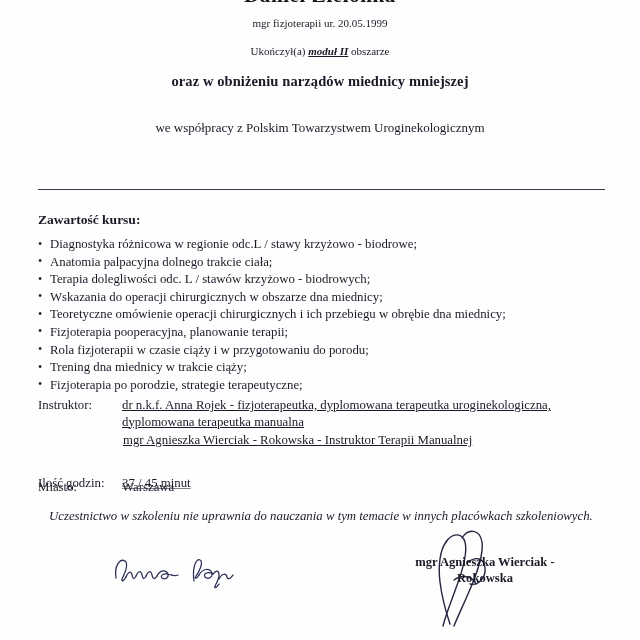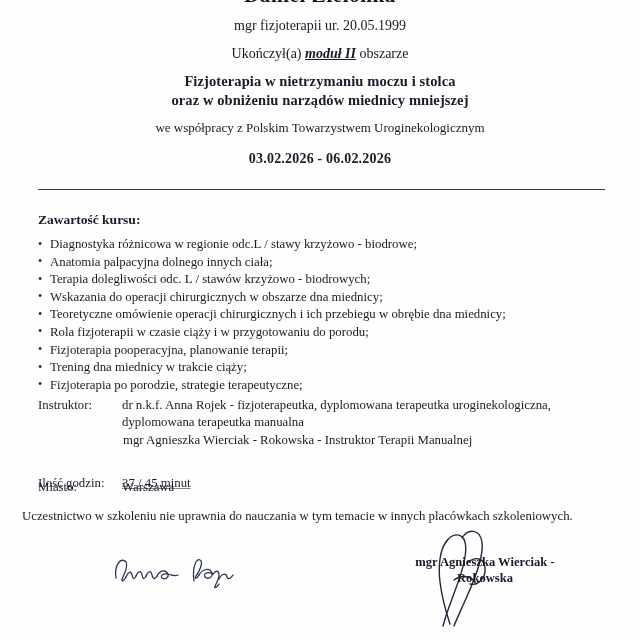--- a/index.html
+++ b/index.html
@@ -31,21 +31,21 @@
     text-align: center;
     font-size: 21px;
     font-weight: bold;
     letter-spacing: 0.6px;
     color: #16161f;
     line-height: 24px;
   }
 
   .center-line {
     text-align: center;
-    font-size: 14px;
+    font-size: 11px;
     line-height: 1.25;
   }
 
   .pos { position: absolute; left: 0; width: 640px; }
 
   .subtitle-meta { top: 17px; }
   .module-line   { top: 45px; }
   .module-em {
     font-weight: bold;
     font-style: italic;
@@ -117,34 +117,35 @@
     display: inline-block;
     width: 84px;
     font-weight: normal;
     vertical-align: top;
   }
   .field .value {
     display: inline-block;
     vertical-align: top;
   }
   .field-instruktor { top: 397px; }
-  .field-instruktor .value { width: 470px; }
+  .field-instruktor .value { width: 470px; text-decoration: underline; }
   .instructor-second { padding-left: 1px; padding-top: 2px; }
 
   .field-miasto   { top: 459px; margin-top: 20px; }
   .field-godzin   { top: 475px; }
   .field-godzin .value { text-decoration: underline; text-decoration-color: rgba(26,26,40,.55); }
 
   .disclaimer {
     position: absolute;
     top: 508px;
-    left: 22px;
+    left: 49px;
     width: 585px;
     font-size: 12.8px;
     line-height: 16px;
+    font-style: italic;
   }
 
   
   .sig-block { position: absolute; text-align: center; }
   .sig-left  { top: 548px; left: 60px;  width: 230px; }
   .sig-right { top: 528px; left: 360px; width: 250px; }
 
   .sig-ink { position: relative; height: 46px; }
   .sig-ink svg { position: absolute; left: 50%; transform: translateX(-50%); }
 
@@ -167,39 +168,37 @@
     <div class="recipient-name">Daniel Zielonka</div>
   </div>
 
   <div class="pos center-line subtitle-meta">mgr fizjoterapii  ur. 20.05.1999</div>
 
   <div class="pos center-line module-line">
     <span>Ukończył(a) </span><span class="module-em">moduł II</span><span> obszarze</span>
   </div>
 
   <div class="pos center-line course-title">
-    <div>Fizjoterapia w nietrzymaniu moczu i stolca</div>
     <div>oraz w obniżeniu narządów miednicy mniejszej</div>
   </div>
 
   <div class="pos center-line partner-line">we współpracy z Polskim Towarzystwem Uroginekologicznym</div>
-  <div class="pos center-line date-line">03.02.2026 - 06.02.2026</div>
 
   <div class="divider"></div>
 
   <div class="section-heading">Zawartość kursu:</div>
 
   <ul class="bullets" id="course-items">
       <li>Diagnostyka różnicowa w regionie odc.L / stawy krzyżowo - biodrowe;</li>
-      <li>Anatomia palpacyjna dolnego innych ciała;</li>
+      <li>Anatomia palpacyjna dolnego trakcie ciała;</li>
       <li>Terapia dolegliwości odc. L / stawów krzyżowo - biodrowych;</li>
       <li>Wskazania do operacji chirurgicznych w obszarze dna miednicy;</li>
       <li>Teoretyczne omówienie operacji chirurgicznych i ich przebiegu w obrębie dna miednicy;</li>
+      <li>Fizjoterapia pooperacyjna, planowanie terapii;</li>
       <li>Rola fizjoterapii w czasie ciąży i w przygotowaniu do porodu;</li>
-      <li>Fizjoterapia pooperacyjna, planowanie terapii;</li>
       <li>Trening dna miednicy w trakcie ciąży;</li>
       <li>Fizjoterapia po porodzie, strategie terapeutyczne;</li>
     </ul>
 
   <div class="field field-instruktor">
     <span class="label">Instruktor:</span><span class="value">
       <span>dr n.k.f. Anna Rojek - fizjoterapeutka, dyplomowana terapeutka uroginekologiczna,</span><br>
       <span>dyplomowana terapeutka manualna</span>
       <div class="instructor-second">mgr Agnieszka Wierciak - Rokowska - Instruktor Terapii Manualnej</div>
     </span>

